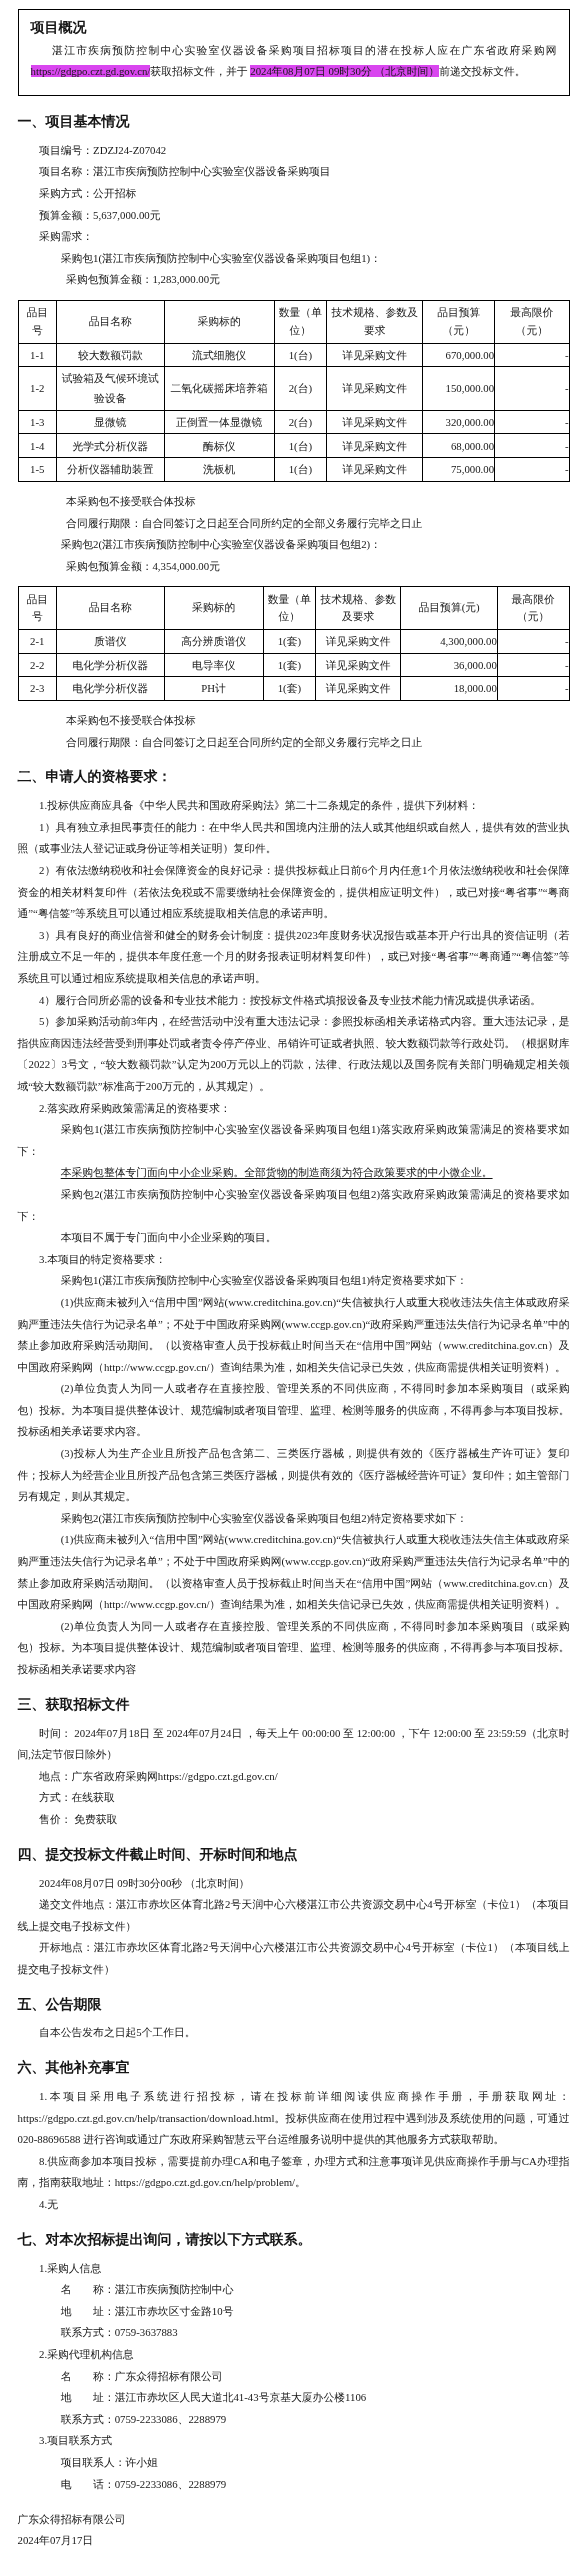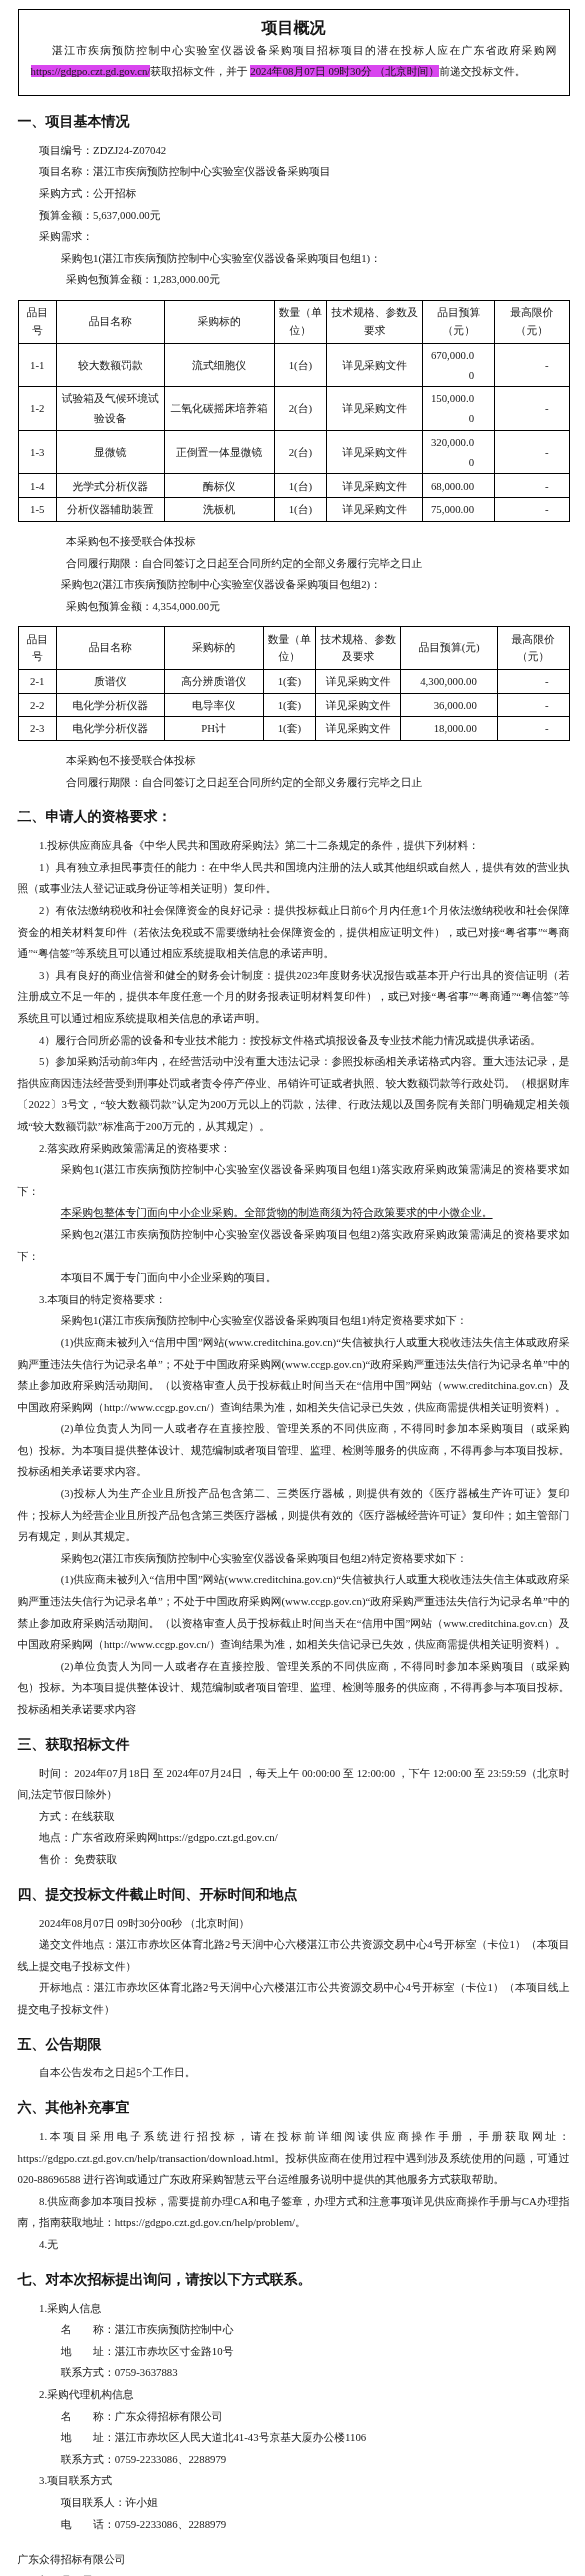--- a/index.html
+++ b/index.html
@@ -19,21 +19,21 @@
     font-size:14px;
     line-height:21.6px;
     margin:13px 0 7.4px 0;
     font-weight:bold;
   }
   .overview-box{
     border:0.7px solid #000;
     padding:5.4px 12px 12px 12px;
     margin:1.3px 0 15px 0;
   }
-  .overview-title{font-weight:bold;font-size:16px;line-height:24px;text-align:center;}
+  .overview-title{font-weight:bold;font-size:14px;line-height:24px;}
   .hl{background:#d946ef;}
   table.items{
     width:100%;
     border-collapse:collapse;
     table-layout:fixed;
     margin:8.8px 0 9.4px 0;
   }
   .items th{
     border:0.7px solid #000;
     font-weight:normal;
@@ -43,21 +43,21 @@
     padding:3.4px 2.7px;
   }
   .items td{
     border:0.7px solid #000;
     text-align:center;
     vertical-align:middle;
     line-height:20px;
     padding:1.3px 2.7px;
     word-break:break-all;
   }
-  .items td.num{text-align:right;padding-right:20px;}
+  .items td.num{text-align:right;padding-right:0;}
   .footer{margin-top:13.5px;}
   .footer .para{text-align:left;text-indent:0;}
 </style>
 </head>
 <body>
 
 <div class="page">
 
   <div class="overview-box">
     <div class="overview-title">项目概况</div>
@@ -224,22 +224,22 @@
       <div class="para ind4">(2)单位负责人为同一人或者存在直接控股、管理关系的不同供应商，不得同时参加本采购项目（或采购包）投标。为本项目提供整体设计、规范编制或者项目管理、监理、检测等服务的供应商，不得再参与本项目投标。投标函相关承诺要求内容。</div>
       <div class="para ind4">(3)投标人为生产企业且所投产品包含第二、三类医疗器械，则提供有效的《医疗器械生产许可证》复印件；投标人为经营企业且所投产品包含第三类医疗器械，则提供有效的《医疗器械经营许可证》复印件；如主管部门另有规定，则从其规定。</div>
       <div class="para ind4">采购包2(湛江市疾病预防控制中心实验室仪器设备采购项目包组2)特定资格要求如下：</div>
       <div class="para ind4">(1)供应商未被列入“信用中国”网站(www.creditchina.gov.cn)“失信被执行人或重大税收违法失信主体或政府采购严重违法失信行为记录名单”；不处于中国政府采购网(www.ccgp.gov.cn)“政府采购严重违法失信行为记录名单”中的禁止参加政府采购活动期间。（以资格审查人员于投标截止时间当天在“信用中国”网站（www.creditchina.gov.cn）及中国政府采购网（http://www.ccgp.gov.cn/）查询结果为准，如相关失信记录已失效，供应商需提供相关证明资料）。</div>
       <div class="para ind4">(2)单位负责人为同一人或者存在直接控股、管理关系的不同供应商，不得同时参加本采购项目（或采购包）投标。为本项目提供整体设计、规范编制或者项目管理、监理、检测等服务的供应商，不得再参与本项目投标。投标函相关承诺要求内容</div>
     </div>
 
   <h2>三、获取招标文件</h2>
   <div>
       <div class="para ind2">时间： 2024年07月18日 至 2024年07月24日 ，每天上午 00:00:00 至 12:00:00 ，下午 12:00:00 至 23:59:59（北京时间,法定节假日除外）</div>
+      <div class="para ind2">地点：广东省政府采购网https://gdgpo.czt.gd.gov.cn/</div>
       <div class="para ind2">方式：在线获取</div>
-      <div class="para ind2">地点：广东省政府采购网https://gdgpo.czt.gd.gov.cn/</div>
       <div class="para ind2">售价： 免费获取</div>
     </div>
 
   <h2>四、提交投标文件截止时间、开标时间和地点</h2>
   <div>
       <div class="para ind2">2024年08月07日 09时30分00秒 （北京时间）</div>
       <div class="para ind2">递交文件地点：湛江市赤坎区体育北路2号天润中心六楼湛江市公共资源交易中心4号开标室（卡位1）（本项目线上提交电子投标文件）</div>
       <div class="para ind2">开标地点：湛江市赤坎区体育北路2号天润中心六楼湛江市公共资源交易中心4号开标室（卡位1）（本项目线上提交电子投标文件）</div>
     </div>
 

